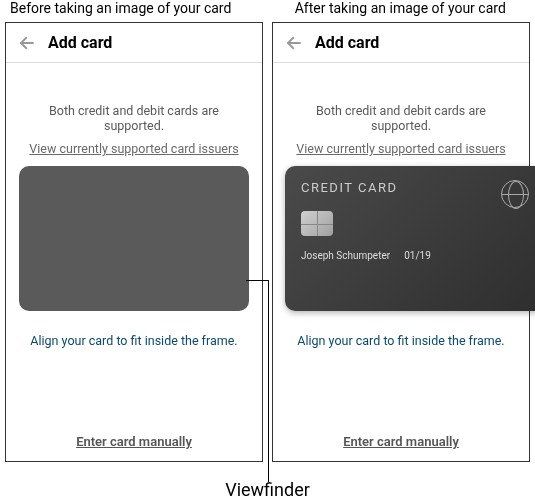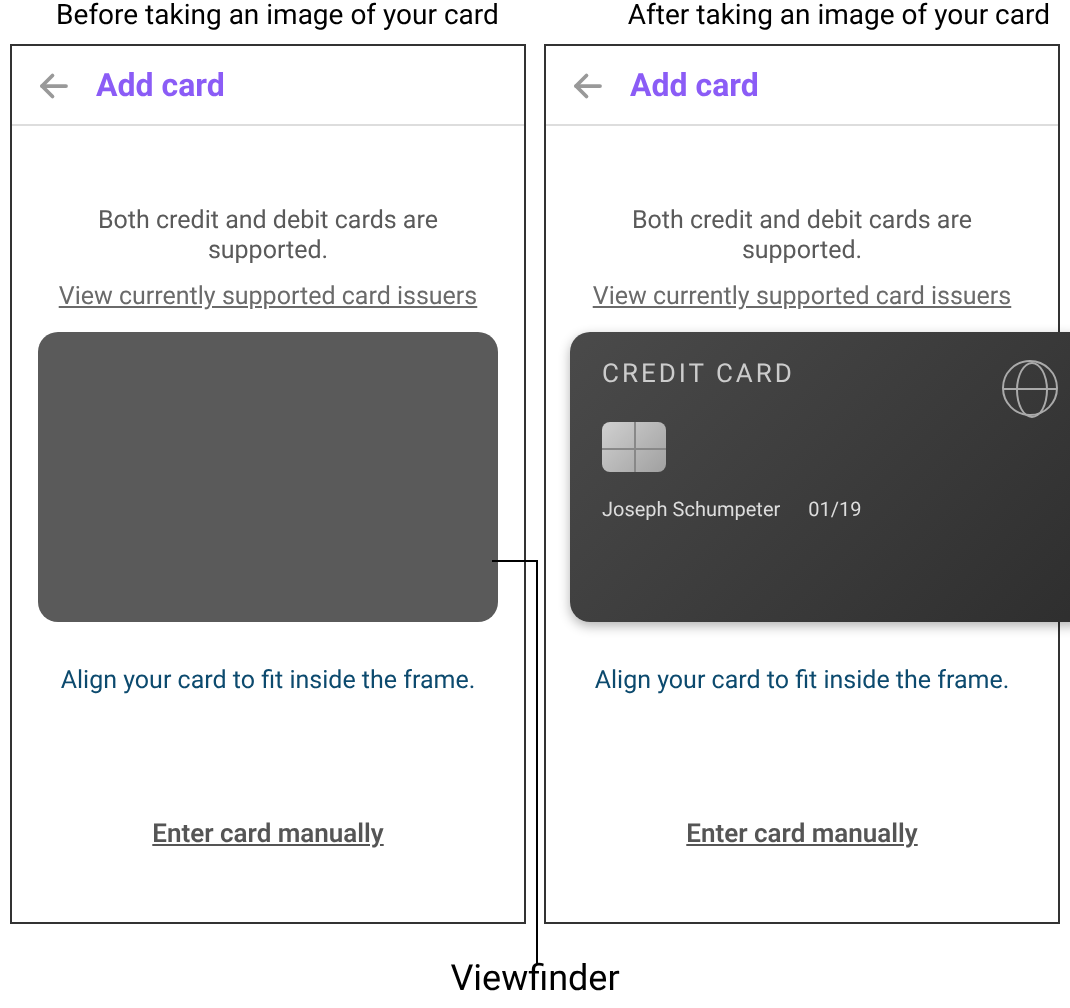--- a/index.html
+++ b/index.html
@@ -17,24 +17,23 @@
     .captions {
       display: flex;
       justify-content: space-between;
       padding: 0 10px;
       margin-bottom: 6px;
     }
     .caption {
       width: 258px;
       font-size: 14px;
       color: #000;
+    }
+    .caption-right {
       text-align: center;
-    }
-    .caption-right {
-      text-align: right;
       padding-left: 8px;
     }
     .phones {
       display: flex;
       justify-content: space-between;
       padding: 0 5px;
     }
     .phone {
       width: 258px;
       height: 440px;
@@ -55,21 +54,21 @@
       margin-right: 12px;
       cursor: pointer;
     }
     .back-icon svg {
       width: 100%;
       height: 100%;
     }
     .header-title {
       font-size: 16px;
       font-weight: bold;
-      color: #8b5cf6;
+      color: #000000;
     }
     .content {
       flex: 1;
       padding: 40px 12px 12px;
       text-align: center;
       display: flex;
       flex-direction: column;
       align-items: center;
       justify-content: center;
     }
@@ -187,21 +186,20 @@
     .align-text {
       font-size: 12.5px;
       color: #0c4a6e;
       margin-bottom: auto;
     }
     .manual-link {
       font-size: 13px;
       color: #555;
       text-decoration: underline;
       font-weight: 600;
-      margin-bottom: 24px;
       cursor: pointer;
     }
     .viewfinder-label {
       position: absolute;
       bottom: 4px;
       left: 50%;
       transform: translateX(-50%);
       font-size: 18px;
       color: #000;
     }

